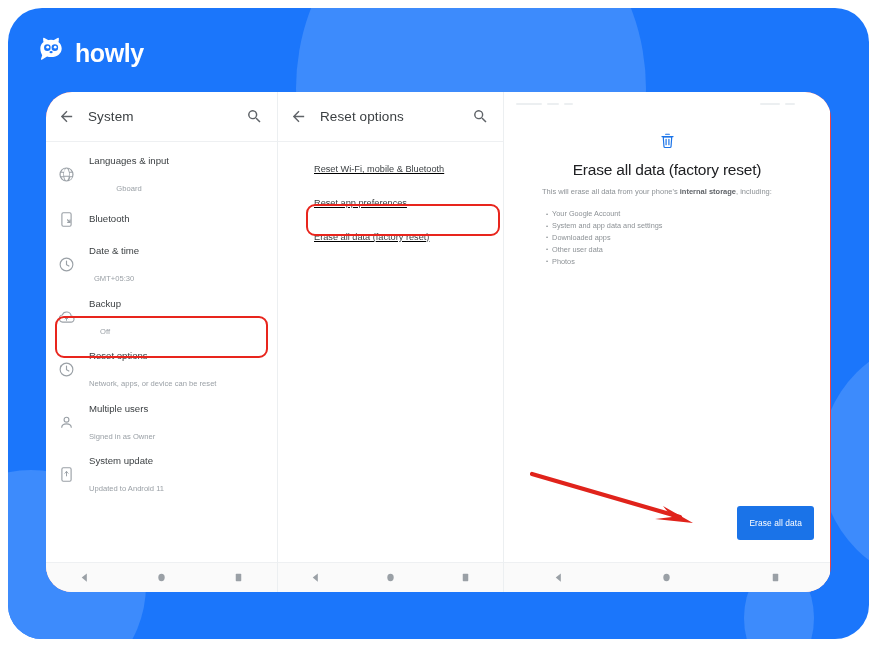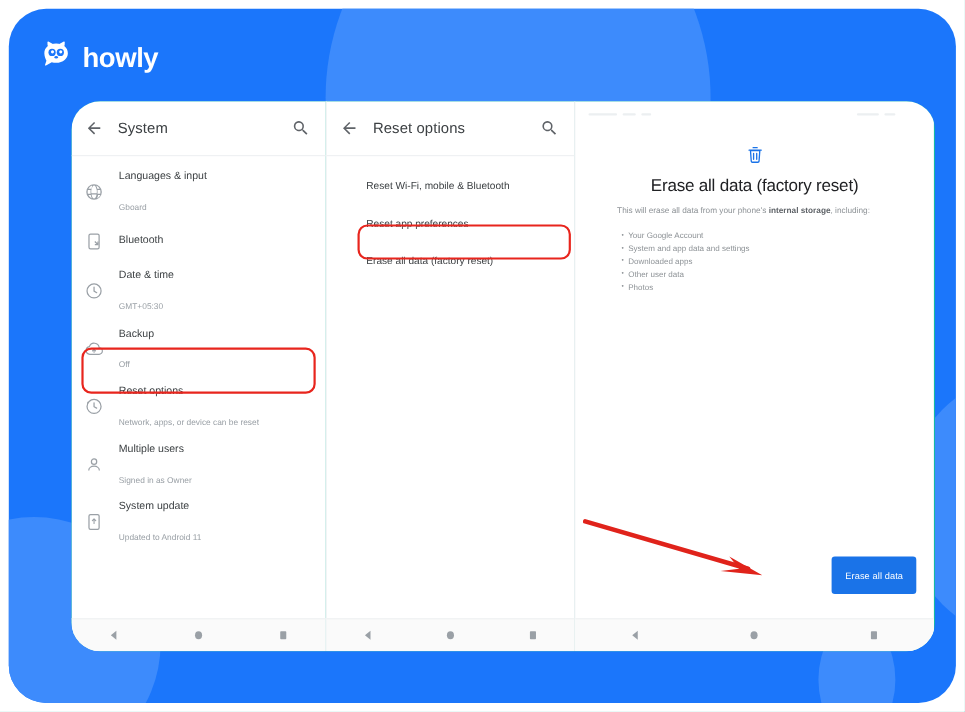--- a/index.html
+++ b/index.html
@@ -34,25 +34,24 @@
   #logo-mark{ width:30px; height:30px; display:block; }
   #logo-text{
     color:#ffffff; font-size:25px; font-weight:bold;
     letter-spacing:-0.4px; line-height:1;
   }
 
   
   #device-card{
     position:absolute; left:46px; top:92px;
     width:785px; height:500px;
-    background:#14b8a6;
+    background:#ef4444;
     border-radius:26px;
     overflow:hidden;
     z-index:5;
-    margin-left:19px;
   }
   #panels{ display:flex; width:100%; height:100%; }
   .panel{ position:relative; height:100%; background:#ffffff; }
   #panel-system{ width:231px; }
   #panel-reset { width:226px; border-left:1px solid #eceff1; }
   #panel-erase { width:327px; border-left:1px solid #eceff1; }
 
   
   .appbar{
     height:50px; display:flex; align-items:center;
@@ -67,24 +66,24 @@
   
   .slist{ padding-top:6px; }
   .srow{
     display:flex; align-items:center;
     padding:7px 12px 7px 12px;
     gap:14px; min-height:38px;
   }
   .srow-ic{ width:17px; height:17px; flex:none; }
   .srow-txt{ display:flex; flex-direction:column; gap:17px; }
   .srow-title{ font-size:9.6px; color:#3c4043; line-height:1.25; }
-  .srow-sub{ font-size:7.6px; color:#9aa0a6; line-height:1.25; }
-
-  
-  .plist{ padding-top:10px; }
+  .srow-sub{ font-size:7.6px; color:#9aa0a6; line-height:1.25;text-align:center; }
+
+  
+  .plist{ padding-top:10px;text-decoration:underline; }
   .prow{
     display:flex; align-items:center;
     height:34px; padding-left:36px;
     font-size:9.2px; color:#3c4043;
   }
 
   
   .redbox{
     position:absolute;
     border:2.4px solid #e8251d;

